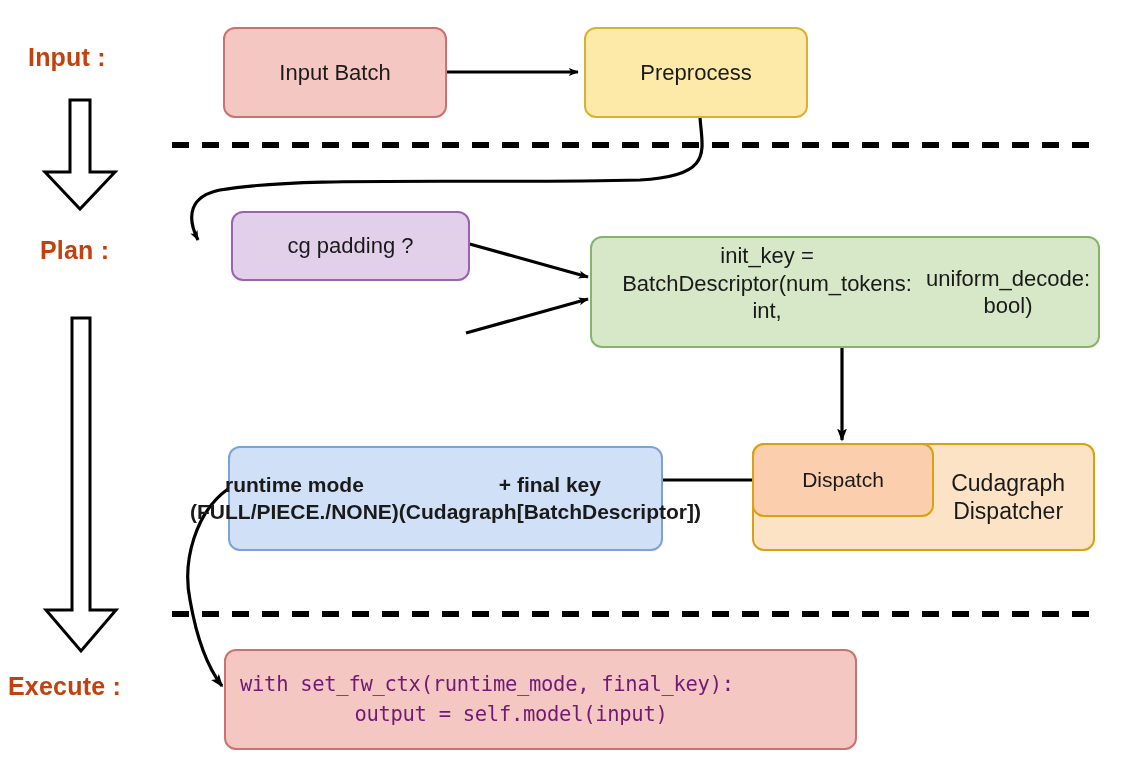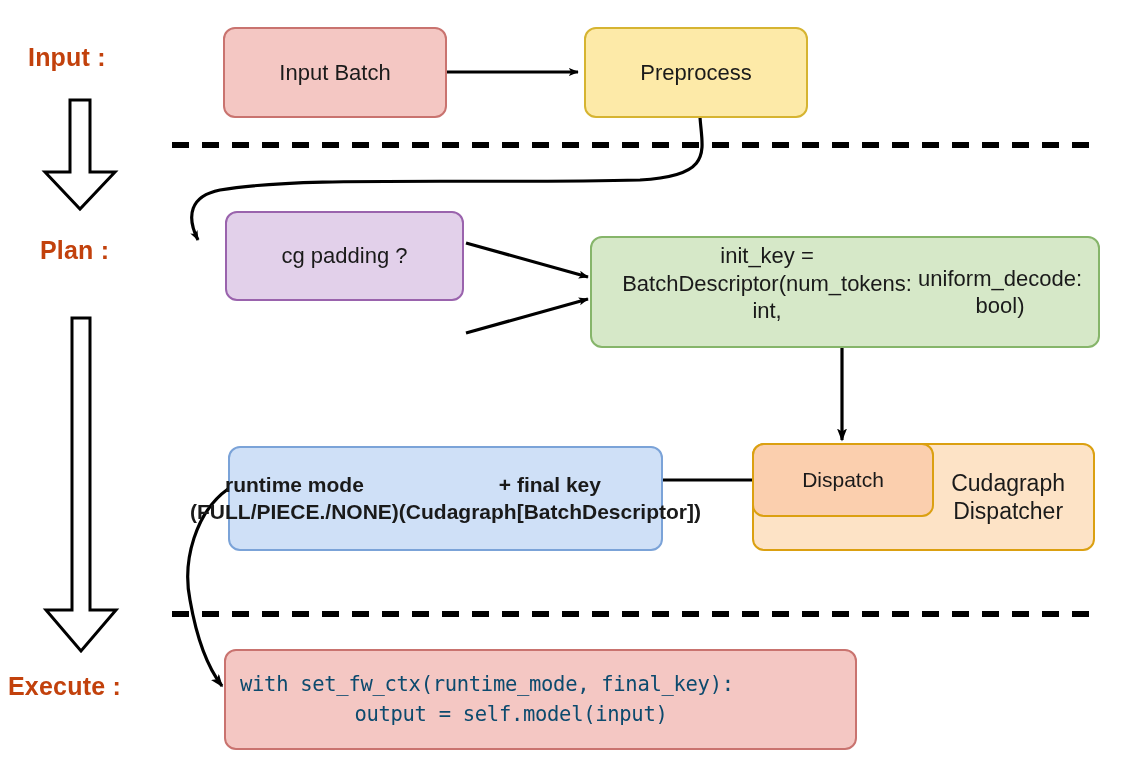--- a/index.html
+++ b/index.html
@@ -27,21 +27,21 @@
     display:flex;
     align-items:center;
     justify-content:center;
     text-align:center;
     border-radius:12px;
     border:2px solid #000;
     font-family:"Liberation Sans", sans-serif;
     font-size:22px;
     color:#1a1a1a;
     line-height:1.25;
-    padding:4px 16px;
+    padding:4px 8px;
   }
   .node .txt{display:block;}
 
   .n-input   {background:#f4c7c3;border-color:#c9736f;}
   .n-pre     {background:#fdeaa8;border-color:#d6b431;}
   .n-purple  {background:#e2d0ea;border-color:#9a63ad;}
   .n-green   {background:#d6e8c8;border-color:#86b56a;}
   .n-blue    {background:#cfe0f7;border-color:#7ba3d8;}
   .n-outer   {background:#fde3c6;border-color:#dba011;}
   .n-inner   {background:#fbcfae;border-color:#dba011;text-align:center;}
@@ -52,21 +52,21 @@
     font-size:21px;
     justify-content:flex-start;
     align-items:center;
     padding-left:14px;
   }
   .code-pre{
     font-family:"DejaVu Sans Mono", monospace;
     font-size:20.5px;
     white-space:pre;
     margin:0;
-    color:#0c4a6e;
+    color:#701a75;
     line-height:1.45;
     letter-spacing:-0.3px;
     text-align:center;
   }
   .outer-label{
     position:absolute;
     right:28px;
     top:50%;
     transform:translateY(-50%);
     text-align:center;
@@ -118,21 +118,21 @@
   <div class="stage-label" style="left:8px;top:672px;">Execute :</div>
 
   <div class="node n-input" style="left:223px;top:27px;width:224px;height:91px;">
     <span class="txt">Input Batch</span>
   </div>
 
   <div class="node n-pre" style="left:584px;top:27px;width:224px;height:91px;">
     <span class="txt">Preprocess</span>
   </div>
 
-  <div class="node n-purple" style="left:225px;top:211px;width:239px;height:90px;">
+  <div class="node n-purple" style="left:231px;top:211px;width:239px;height:70px;">
     <span class="txt">cg padding ?</span>
   </div>
 
 
   <div class="node n-green" style="left:590px;top:236px;width:510px;height:112px;flex-direction:row;justify-content:center;">
     <span class="txt" style="align-self:flex-start;padding-left:8px;">init_key = BatchDescriptor(num_tokens: int,</span>
     <span class="txt">uniform_decode: bool)</span>
   </div>
 
   <div class="node n-outer" style="left:752px;top:443px;width:343px;height:108px;display:block;padding:12px;">

